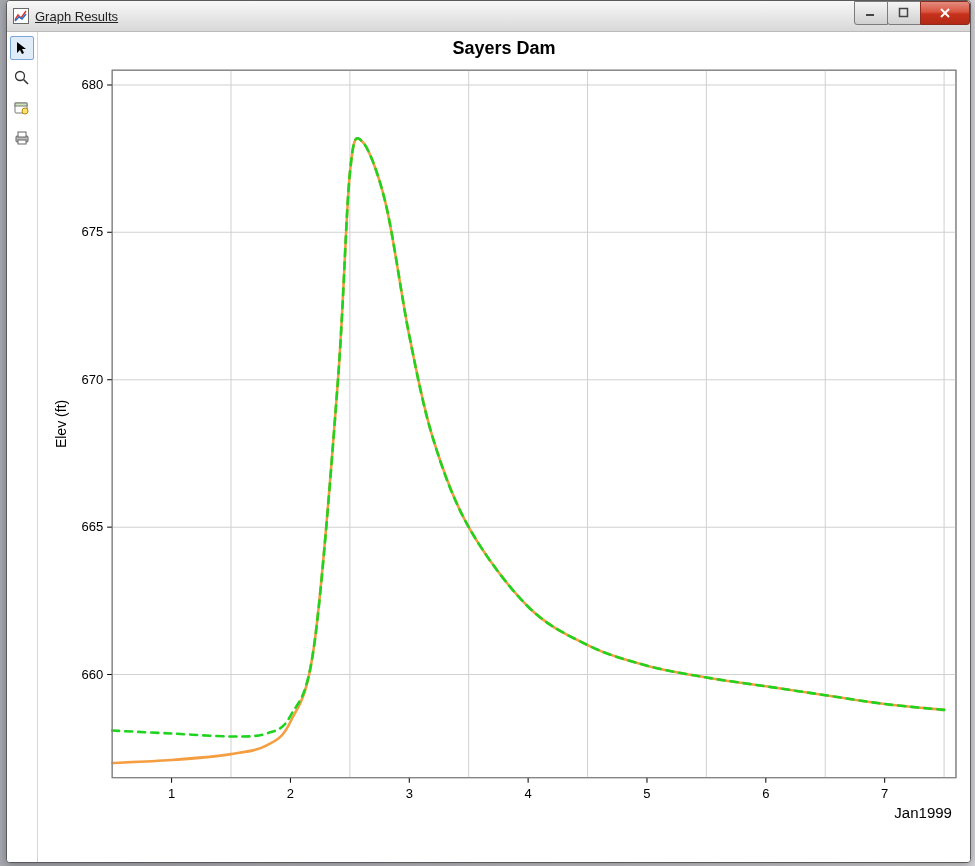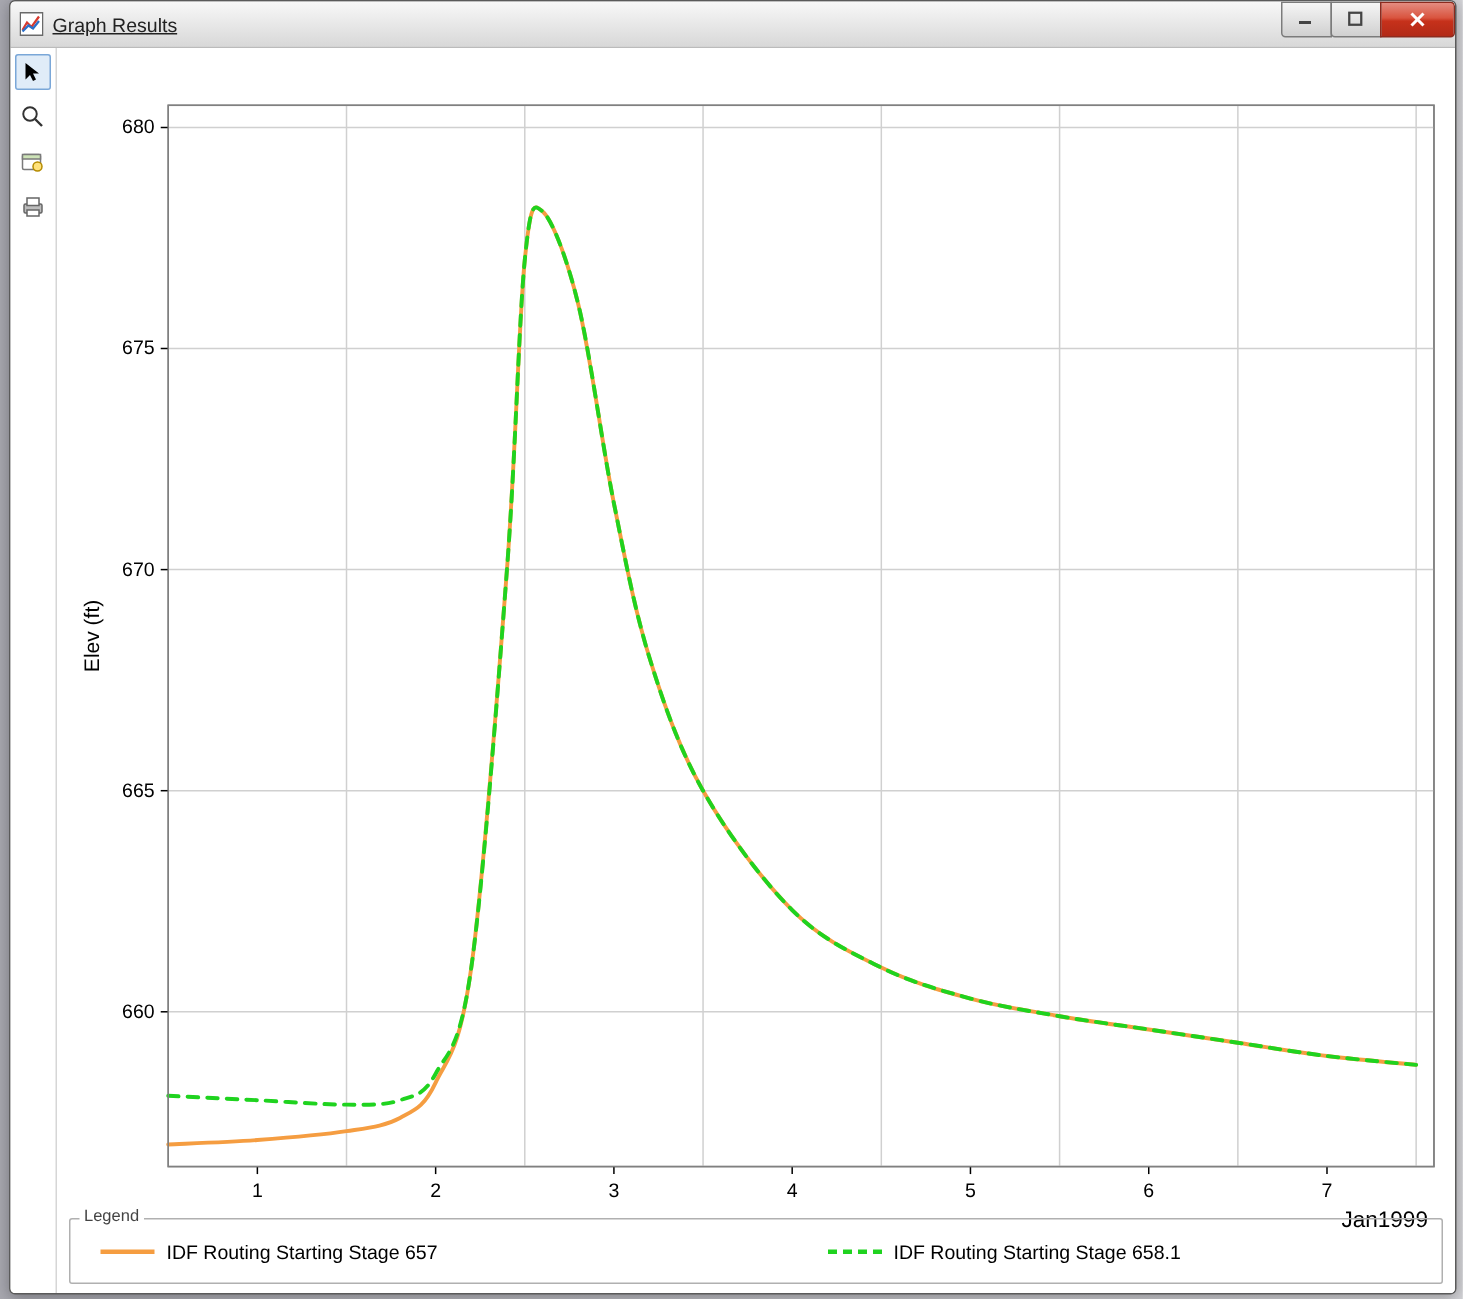--- a/index.html
+++ b/index.html
@@ -220,20 +220,21 @@
       <div class="tool-btn">
         <svg width="16" height="16">
           <rect x="2" y="6" width="12" height="6" rx="1" fill="#bcbcbc" stroke="#666"></rect>
           <rect x="4" y="2" width="8" height="5" fill="#fff" stroke="#666"></rect>
           <rect x="4" y="10" width="8" height="4" fill="#fff" stroke="#666"></rect>
         </svg>
       </div>
     </div>
 
     <div class="chart-wrap">
+      <div class="chart-title">Sayers Dam</div>
       <svg class="plot" id="plot" viewBox="0 0 930 828">
           <rect x="74" y="38" width="842" height="706" fill="#fff" stroke="#808080" stroke-width="1"></rect>
           <line x1="74" x2="916" y1="641.0416666666666" y2="641.0416666666666" stroke="#d0d0d0" stroke-width="1"></line>
           <line x1="69" x2="74" y1="641.0416666666666" y2="641.0416666666666" stroke="#000"></line>
           <text x="65" y="645.0416666666666" text-anchor="end" font-size="13" fill="#000">660</text>
           <line x1="74" x2="916" y1="493.9583333333333" y2="493.9583333333333" stroke="#d0d0d0" stroke-width="1"></line>
           <line x1="69" x2="74" y1="493.9583333333333" y2="493.9583333333333" stroke="#000"></line>
           <text x="65" y="497.9583333333333" text-anchor="end" font-size="13" fill="#000">665</text>
           <line x1="74" x2="916" y1="346.875" y2="346.875" stroke="#d0d0d0" stroke-width="1"></line>
           <line x1="69" x2="74" y1="346.875" y2="346.875" stroke="#000"></line>
@@ -265,28 +266,15 @@
           <text x="726.2535211267606" y="764" text-anchor="middle" font-size="13" fill="#000">6</text>
           <line x1="844.8450704225352" x2="844.8450704225352" y1="744" y2="749" stroke="#000"></line>
           <text x="844.8450704225352" y="764" text-anchor="middle" font-size="13" fill="#000">7</text>
           <text x="0" y="0" text-anchor="middle" font-size="14" fill="#000" transform="translate(28 391) rotate(-90)">Elev (ft)</text>
           <text x="912" y="784" text-anchor="end" font-size="15" fill="#000">Jan1999</text>
           <path d="M 74 729.2916666666666 C 83.88262910798122 728.8013888888887 113.53051643192488 727.8208333333324 133.29577464788733 726.3499999999993 C 153.06103286384976 724.8791666666663 176.7793427230047 722.918055555557 192.59154929577466 720.4666666666681 C 208.4037558685446 718.0152777777791 218.28638497652582 717.0347222222216 228.16901408450704 711.641666666666 C 238.05164319248826 706.2486111111103 243.981220657277 704.7777777777784 251.88732394366198 688.108333333334 C 259.793427230047 671.4388888888897 267.69953051643193 668.4972222222224 275.6056338028169 611.625 C 283.51173708920186 554.7527777777776 293.3943661971831 425.31944444444446 299.32394366197184 346.875 C 305.2535211267606 268.43055555555554 307.2300469483568 180.6708333333335 311.1830985915493 140.95833333333337 C 315.1361502347418 101.24583333333325 317.11267605633805 103.69722222222157 323.0422535211268 108.59999999999934 C 328.9718309859155 113.50277777777711 338.85446009389676 138.01666666666657 346.7605633802817 170.375 C 354.6666666666667 202.73333333333343 362.5727699530517 263.52777777777777 370.47887323943667 302.75 C 378.3849765258216 341.97222222222223 384.3145539906104 373.84027777777777 394.1971830985916 405.7083333333333 C 404.0798122065728 437.57638888888886 413.96244131455404 466.01249999999976 429.77464788732397 493.9583333333333 C 445.5868544600939 521.9041666666669 469.30516431924883 553.7722222222236 489.07042253521126 573.3833333333347 C 508.8356807511737 592.9944444444458 528.6009389671361 601.8194444444445 548.3661971830986 611.625 C 568.1314553990611 621.4305555555555 587.8967136150235 626.8236111111124 607.661971830986 632.2166666666681 C 627.4272300469485 637.6097222222237 647.192488262911 640.55138888889 666.9577464788733 643.983333333334 C 686.7230046948357 647.4152777777781 706.4882629107981 649.8666666666659 726.2535211267606 652.8083333333327 C 746.0187793427231 655.7499999999995 765.7840375586854 658.691666666668 785.5492957746479 661.6333333333347 C 805.3145539906104 664.5750000000014 825.0798122065728 668.0069444444445 844.8450704225352 670.4583333333334 C 864.6103286384975 672.9097222222223 894.2582159624413 675.3611111111122 904.1408450704225 676.3416666666681" fill="none" stroke="#f59d41" stroke-width="2.6" stroke-linecap="round" stroke-linejoin="round"></path>
           <path d="M 74 696.9333333333327 C 83.88262910798122 697.4236111111106 113.53051643192488 698.8944444444443 133.29577464788733 699.875 C 153.06103286384976 700.8555555555557 176.7793427230047 702.8166666666673 192.59154929577466 702.8166666666673 C 208.4037558685446 702.8166666666673 218.28638497652582 703.3069444444446 228.16901408450704 699.875 C 238.05164319248826 696.4430555555554 243.981220657277 696.9333333333327 251.88732394366198 682.2249999999993 C 259.793427230047 667.516666666666 267.69953051643193 667.5166666666665 275.6056338028169 611.625 C 283.51173708920186 555.7333333333335 293.3943661971831 425.31944444444446 299.32394366197184 346.875 C 305.2535211267606 268.43055555555554 307.2300469483568 180.6708333333335 311.1830985915493 140.95833333333337 C 315.1361502347418 101.24583333333325 317.11267605633805 103.69722222222157 323.0422535211268 108.59999999999934 C 328.9718309859155 113.50277777777711 338.85446009389676 138.01666666666657 346.7605633802817 170.375 C 354.6666666666667 202.73333333333343 362.5727699530517 263.52777777777777 370.47887323943667 302.75 C 378.3849765258216 341.97222222222223 384.3145539906104 373.84027777777777 394.1971830985916 405.7083333333333 C 404.0798122065728 437.57638888888886 413.96244131455404 466.01249999999976 429.77464788732397 493.9583333333333 C 445.5868544600939 521.9041666666669 469.30516431924883 553.7722222222236 489.07042253521126 573.3833333333347 C 508.8356807511737 592.9944444444458 528.6009389671361 601.8194444444445 548.3661971830986 611.625 C 568.1314553990611 621.4305555555555 587.8967136150235 626.8236111111124 607.661971830986 632.2166666666681 C 627.4272300469485 637.6097222222237 647.192488262911 640.55138888889 666.9577464788733 643.983333333334 C 686.7230046948357 647.4152777777781 706.4882629107981 649.8666666666659 726.2535211267606 652.8083333333327 C 746.0187793427231 655.7499999999995 765.7840375586854 658.691666666668 785.5492957746479 661.6333333333347 C 805.3145539906104 664.5750000000014 825.0798122065728 668.0069444444445 844.8450704225352 670.4583333333334 C 864.6103286384975 672.9097222222223 894.2582159624413 675.3611111111122 904.1408450704225 676.3416666666681" fill="none" stroke="#1fd31f" stroke-width="2.6" stroke-linecap="round" stroke-linejoin="round" stroke-dasharray="7 6"></path>
           <rect x="74" y="38" width="842" height="706" fill="none" stroke="#808080" stroke-width="1"></rect>
         </svg>
 
-      <div class="legend-frame">
-        <span class="legend-label">Legend</span>
-        <div class="legend-items">
-          <div class="legend-item">
-            <span class="swatch s1"></span>
-            <span>IDF Routing Starting Stage 657</span>
-          </div>
-          <div class="legend-item">
-            <span class="swatch s2"></span>
-            <span>IDF Routing Starting Stage 658.1</span>
-          </div>
-        </div>
-      </div>
     </div>
   </div>
 </div>
 
 </body></html>

